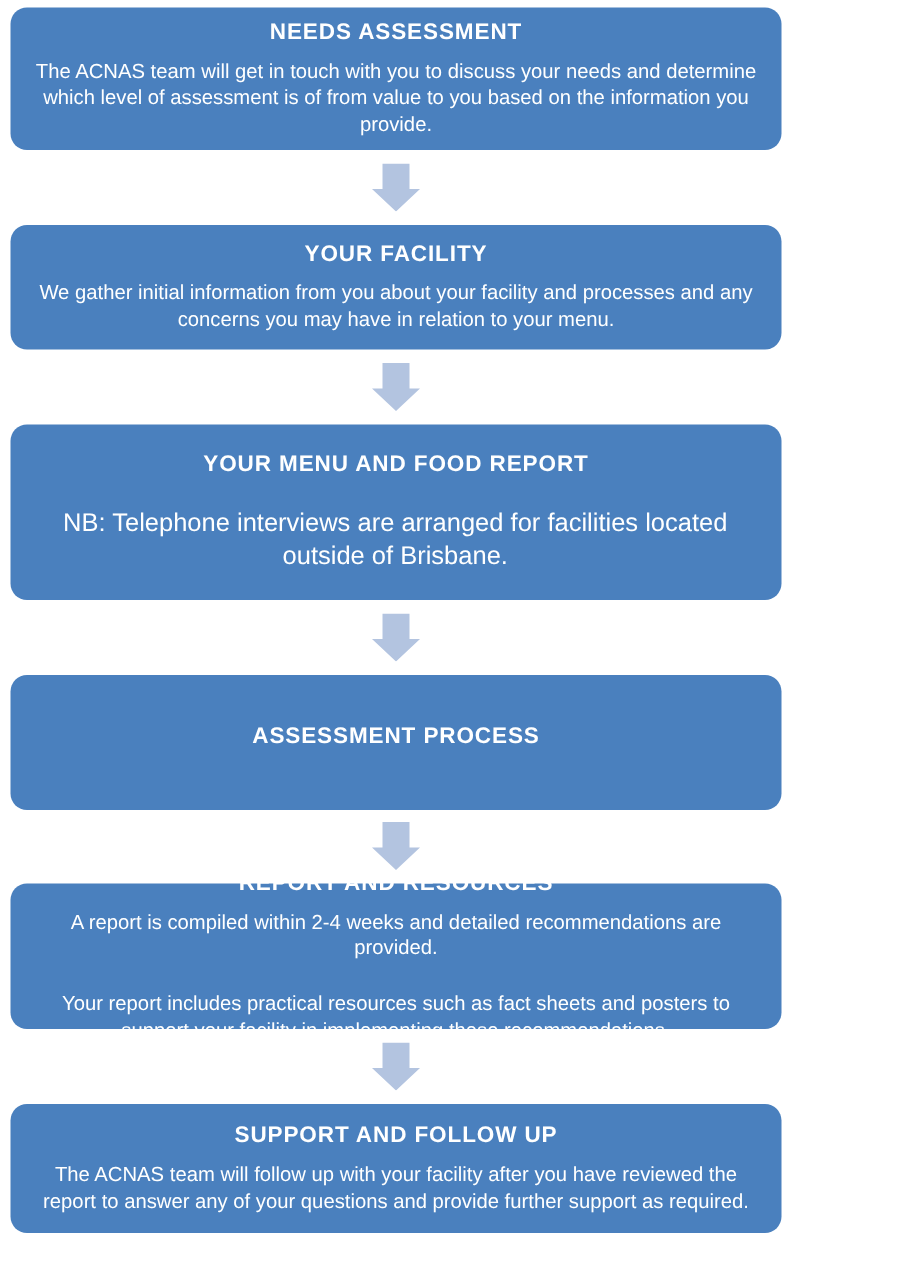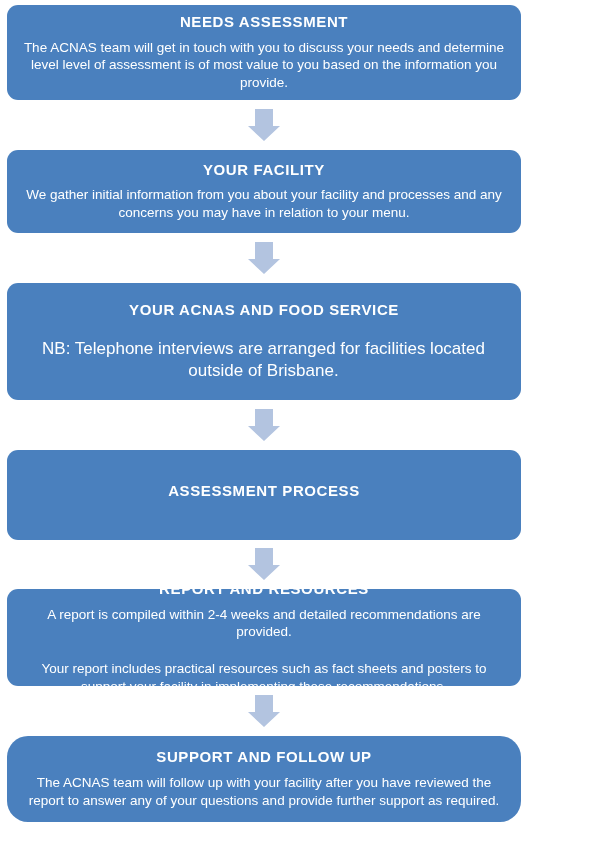--- a/index.html
+++ b/index.html
@@ -67,32 +67,32 @@
   .arrow-icon {
     display: block;
   }
 
   
   .step-1 { height: 95px; }
   .step-2 { height: 83px; }
   .step-3 { height: 130px; }
   .step-4 { height: 98px; }
   .step-5 { height: 97px; }
-  .step-6 { height: 94px; border-radius: 21px; }
+  .step-6 { height: 94px; }
 
   .gap { height: 10px; }
 </style>
 </head>
 <body>
 
 <div id="flow">
 
   <div class="step step-1">
     <div class="step-title">NEEDS ASSESSMENT</div>
-    <p class="step-body">The ACNAS team will get in touch with you to discuss your needs and determine level level of assessment is of most value to you based on the information you provide.</p>
+    <p class="step-body">The ACNAS team will get in touch with you to discuss your needs and determine which level of assessment is of from value to you based on the information you provide.</p>
   </div>
 
   <div class="gap"></div>
   <div class="arrow-wrap">
     <svg class="arrow-icon" width="32" height="32" viewBox="0 0 32 32" aria-hidden="true">
       <polygon points="7,0 25,0 25,17 32,17 16,32 0,17 7,17" fill="#b3c4e0"></polygon>
     </svg>
   </div>
   <div class="gap"></div>
 
@@ -103,21 +103,21 @@
 
   <div class="gap"></div>
   <div class="arrow-wrap">
     <svg class="arrow-icon" width="32" height="32" viewBox="0 0 32 32" aria-hidden="true">
       <polygon points="7,0 25,0 25,17 32,17 16,32 0,17 7,17" fill="#b3c4e0"></polygon>
     </svg>
   </div>
   <div class="gap"></div>
 
   <div class="step step-3">
-    <div class="step-title">YOUR ACNAS AND FOOD SERVICE</div>
+    <div class="step-title">YOUR MENU AND FOOD REPORT</div>
     <p class="step-note">NB: Telephone  interviews  are  arranged  for facilities located  outside of Brisbane.</p>
   </div>
 
   <div class="gap"></div>
   <div class="arrow-wrap">
     <svg class="arrow-icon" width="32" height="32" viewBox="0 0 32 32" aria-hidden="true">
       <polygon points="7,0 25,0 25,17 32,17 16,32 0,17 7,17" fill="#b3c4e0"></polygon>
     </svg>
   </div>
   <div class="gap"></div>

